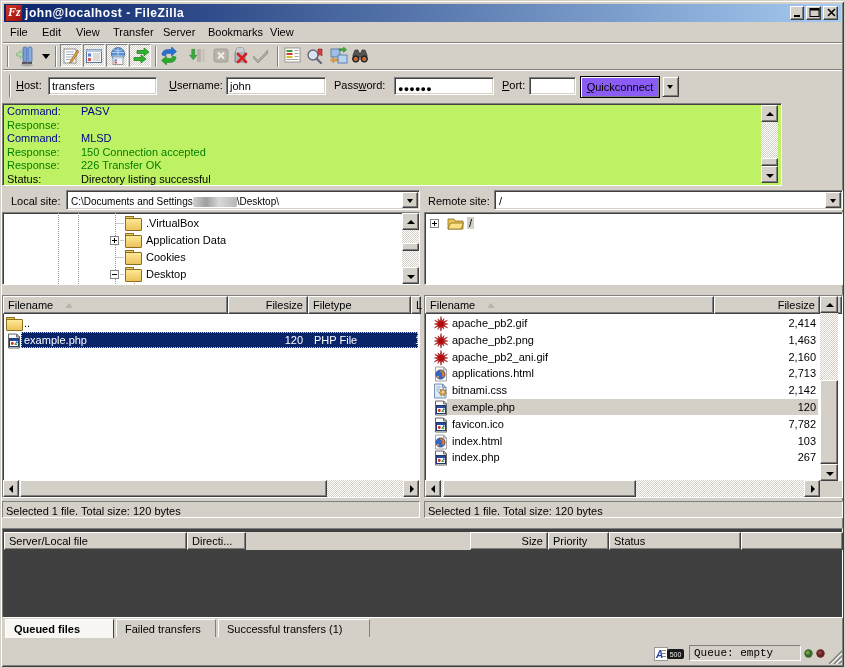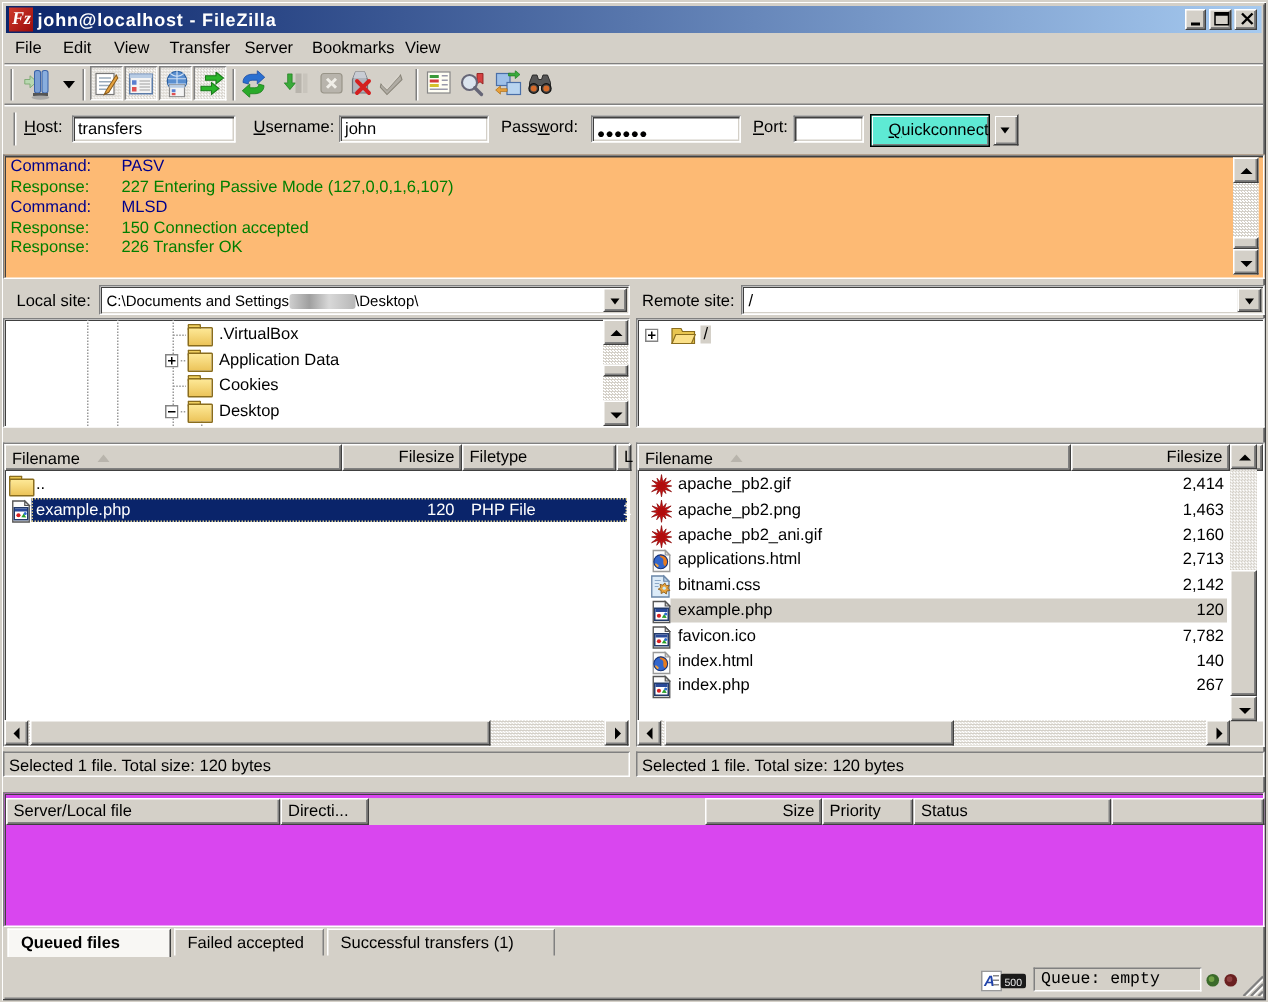--- a/index.html
+++ b/index.html
@@ -40,21 +40,21 @@
 
 #toolbar { left:3px; top:44px; width:839px; height:25px; }
 
 
 #qc { left:3px; top:71px; width:839px; height:31px; font-size:11px; }
 .qclabel { position:absolute; top:8px; }
 .qcinput { position:absolute; top:6px; height:18px; background:#fff; border:1px solid; border-color:#808080 #fff #fff #808080; box-shadow: inset 1px 1px 0 #404040, inset -1px -1px 0 #d4d0c8; font-size:11px; padding:2px 3px 0 3px; }
 u { text-decoration:underline; text-underline-offset:1px; }
 
 
-#log { left:2px; top:103px; width:841px; height:83px; background:#fdba74; border:1px solid; border-color:#808080 #fff #fff #808080; box-shadow: inset 1px 1px 0 #404040; font-size:11px; overflow:hidden; }
+#log { left:2px; top:103px; width:780px; height:83px; background:#bef264; border:1px solid; border-color:#808080 #fff #fff #808080; box-shadow: inset 1px 1px 0 #404040; font-size:11px; overflow:hidden; }
 .logline { position:relative; height:13.6px; line-height:13.6px; }
 .logline .lab { position:absolute; left:2px; }
 .logline .val { position:absolute; left:76px; }
 .c-cmd { color:#00008b; }
 .c-resp { color:#007f00; }
 .combo { position:absolute; background:#fff; border:1px solid; border-color:#808080 #fff #fff #808080; box-shadow: inset 1px 1px 0 #404040, inset -1px -1px 0 #d4d0c8; height:20px; font-size:11px; }
 .combotext { position:absolute; left:4px; top:4px; white-space:nowrap; }
 .dropbtn { position:absolute; right:1px; top:1px; width:16px; height:16px; background:#d4d0c8; border:1px solid; border-color:#fff #404040 #404040 #fff; box-shadow: inset -1px -1px 0 #808080; }
 .dropbtn:after { content:""; position:absolute; left:4px; top:6px; border:3.5px solid transparent; border-top:4px solid #000; }
 .tree { background:#fff; border:1px solid; border-color:#808080 #fff #fff #808080; box-shadow: inset 1px 1px 0 #404040; overflow:hidden; }
@@ -67,21 +67,21 @@
 
 .lrow { position:absolute; height:16.8px; font-size:11px; white-space:nowrap; }
 .ficon { position:absolute; width:16px; height:16px; }
 
 
 .sb-btn { position:absolute; background:#d4d0c8; border:1px solid; border-color:#fff #404040 #404040 #fff; box-shadow: inset -1px -1px 0 #808080; }
 .sb-thumb { position:absolute; background:#d4d0c8; border:1px solid; border-color:#fff #404040 #404040 #fff; box-shadow: inset -1px -1px 0 #808080; }
 .arrow { position:absolute; width:0; height:0; }
 
 
-#queue { left:2px; top:528px; width:841px; height:90px; background:#d946ef; border:1px solid; border-color:#808080 #fff #fff #808080; box-shadow: inset 1px 1px 0 #404040; }
+#queue { left:2px; top:528px; width:841px; height:90px; background:#404040; border:1px solid; border-color:#808080 #fff #fff #808080; box-shadow: inset 1px 1px 0 #404040; }
 .tab { position:absolute; top:619px; height:18px; font-size:11px; padding:3px 8px 0 8px; background:#d4d0c8;
   border:1px solid; border-color:#fff #808080 #808080 #fff; border-bottom:none; }
 .tab.active { background:#f8f7f4; font-weight:bold; border-color:#fff #404040 #d4d0c8 #fff; height:19px; z-index:2; }
 
 
 #statusbar { left:3px; top:644px; width:839px; height:20px; }
 
 
 .treerow { position:absolute; left:0; height:17px; width:100%; font-size:11px; }
 .tlabel { position:absolute; top:2px; }
@@ -290,47 +290,50 @@
 <div class="abs" id="qc">
   <div class="abs vline" style="left:6px; top:4px; height:22px;"></div>
   <span class="qclabel" style="left:13px;"><u>H</u>ost:</span>
   <div class="qcinput" style="left:45px; width:109px;">transfers</div>
   <span class="qclabel" style="left:166px;"><u>U</u>sername:</span>
   <div class="qcinput" style="left:223px; width:100px;">john</div>
   <span class="qclabel" style="left:331px;">Pass<u>w</u>ord:</span>
   <div class="qcinput" style="left:391px; width:100px; letter-spacing:0.2px; font-size:9px; padding-top:6px;">●●●●●●</div>
   <span class="qclabel" style="left:499px;"><u>P</u>ort:</span>
   <div class="qcinput" style="left:526px; width:47px;"></div>
-  <div class="abs" style="left:577px; top:5px; width:80px; height:22px; background:#5eead4; border:1px solid #000; box-shadow: inset 1px 1px 0 #fff, inset -1px -1px 0 #808080; text-align:right; padding-top:4px;"><u>Q</u>uickconnect</div>
+  <div class="abs" style="left:577px; top:5px; width:80px; height:22px; background:#8b5cf6; border:1px solid #000; box-shadow: inset 1px 1px 0 #fff, inset -1px -1px 0 #808080; text-align:center; padding-top:4px;"><u>Q</u>uickconnect</div>
   <div class="abs raised2" style="left:659px; top:5px; width:17px; height:21px; background:#d4d0c8;">
     <div class="arrow" style="left:4px; top:8px; border:3.5px solid transparent; border-top:4px solid #000;"></div>
   </div>
 </div>
 
 <div class="abs" id="log">
   <div style="padding:1px 0 0 2px;">
     <div class="logline c-cmd">
         <span class="lab">Command:</span>
         <span class="val">PASV</span>
       </div>
     <div class="logline c-resp">
         <span class="lab">Response:</span>
-        <span class="val">227 Entering Passive Mode (127,0,0,1,6,107)</span>
       </div>
     <div class="logline c-cmd">
         <span class="lab">Command:</span>
         <span class="val">MLSD</span>
       </div>
     <div class="logline c-resp">
         <span class="lab">Response:</span>
         <span class="val">150 Connection accepted</span>
       </div>
     <div class="logline c-resp">
         <span class="lab">Response:</span>
         <span class="val">226 Transfer OK</span>
+      </div>
+    <div class="logline">
+        <span class="lab">Status:</span>
+        <span class="val">Directory listing successful</span>
       </div>
   </div>
   <div class="abs" style="right:3px; top:1px; width:17px; height:78px; background:#efede8;">
     <div class="sb-btn" style="left:0; top:0; width:17px; height:17px;">
         <div class="arrow" style="left:4px; top:6px; border:4px solid transparent; border-bottom:4px solid #000; border-top:none;"></div>
       </div>
     <div class="abs dither" style="left:0; top:17px; width:17px; height:44px;"></div>
     <div class="sb-thumb" style="left:0; top:53px; width:17px; height:8px;"></div>
     <div class="sb-btn" style="left:0; bottom:0; width:17px; height:17px;">
         <div class="arrow" style="left:4px; top:7px; border:4px solid transparent; border-top:4px solid #000;"></div>
@@ -500,21 +503,21 @@
           <use href="#i-php"></use>
         </svg>
         <span class="fn">favicon.ico</span>
         <span class="fs">7,782</span>
       </div>
     <div class="lrow" style="left:2px; top:137.6px; width:392px;">
         <svg class="ficon" style="left:7px; top:1px;" width="16" height="16">
           <use href="#i-ff"></use>
         </svg>
         <span class="fn">index.html</span>
-        <span class="fs">140</span>
+        <span class="fs">103</span>
       </div>
     <div class="lrow" style="left:2px; top:154.4px; width:392px;">
         <svg class="ficon" style="left:7px; top:1px;" width="16" height="16">
           <use href="#i-php"></use>
         </svg>
         <span class="fn">index.php</span>
         <span class="fs">267</span>
       </div>
   </div>
 
@@ -547,21 +550,21 @@
   <div class="lhdr" style="left:1px; top:3px; width:838px;">
     <div class="hcell" style="left:0; width:183px;">Server/Local file</div>
     <div class="hcell" style="left:183px; width:59px;">Directi...</div>
     <div class="hcell r" style="left:466px; width:78px;">Size</div>
     <div class="hcell" style="left:544px; width:61px;">Priority</div>
     <div class="hcell" style="left:605px; width:132px;">Status</div>
     <div class="hcell" style="left:737px; width:102px;"></div>
   </div>
 </div>
 <div class="abs tab active" style="left:5px; width:109px;">Queued files</div>
-<div class="abs tab" style="left:116px; width:100px;">Failed accepted</div>
+<div class="abs tab" style="left:116px; width:100px;">Failed transfers</div>
 <div class="abs tab" style="left:218px; width:152px;">Successful transfers (1)</div>
 
 <div class="abs" id="statusbar">
 
   <div class="abs" style="left:651px; top:3px; width:14px; height:14px; background:#fff; border:1px solid #999;">
     <span style="position:absolute; left:1px; top:1px; font-size:10px; font-weight:bold; color:#2244aa; font-style:italic;">A</span>
     <span style="position:absolute; right:1px; top:2px; width:4px; height:1px; background:#888; box-shadow:0 3px 0 #888, 0 6px 0 #888;"></span>
   </div>
 
   <svg class="abs" style="left:664px; top:5px;" width="17" height="10">

